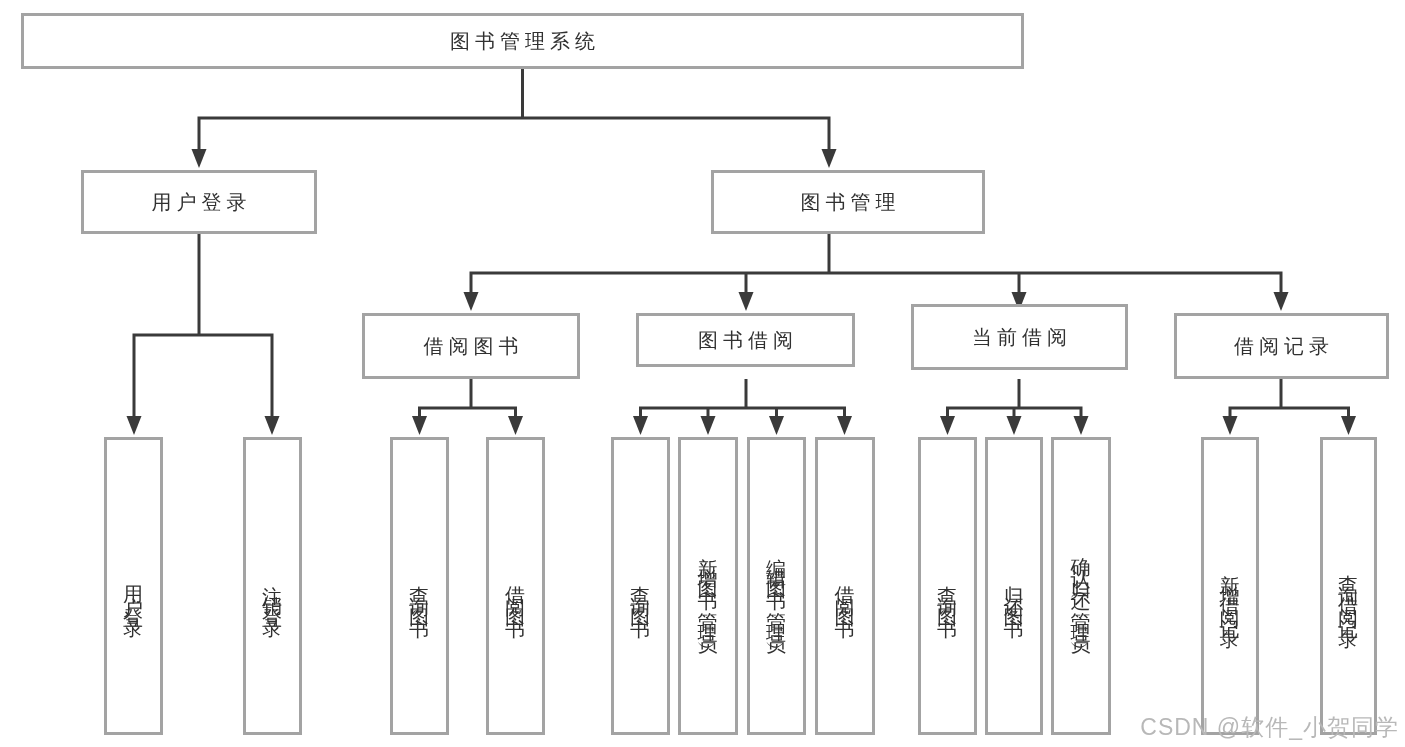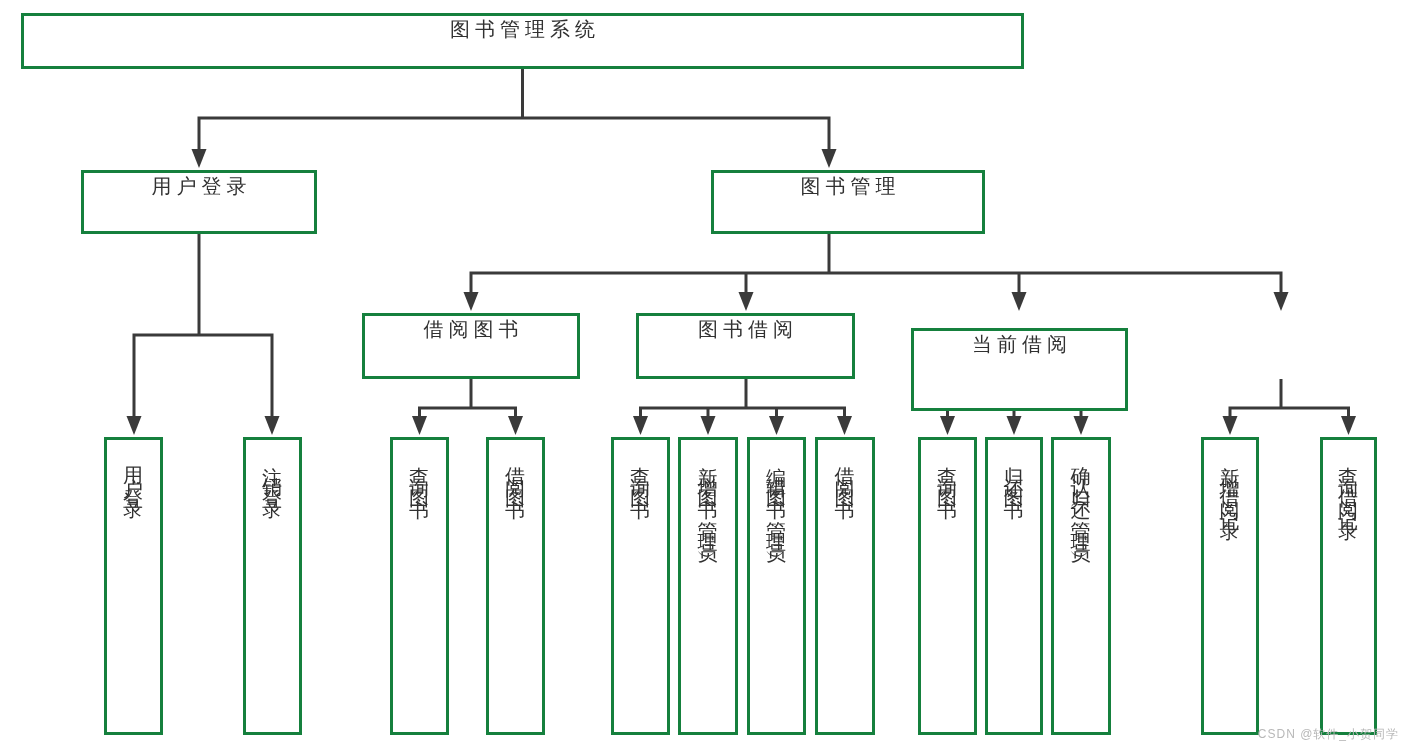--- a/index.html
+++ b/index.html
@@ -5,35 +5,35 @@
   html,body{margin:0;padding:0;background:#ffffff;}
   body{
     width:1405px;height:747px;overflow:hidden;
     font-family:"Liberation Sans",sans-serif;
     -webkit-font-smoothing:antialiased;
   }
   .canvas{position:relative;width:1405px;height:747px;background:#ffffff;}
   .connectors{position:absolute;left:0;top:0;pointer-events:none;}
   .node{
     position:absolute;box-sizing:border-box;
-    background:#ffffff;border:3px solid #15803d;
-    display:flex;align-items:flex-start;justify-content:center;
+    background:#ffffff;border:3px solid #a3a3a3;
+    display:flex;align-items:center;justify-content:center;
     color:#313131;
   }
   .hbox .label{
     font-size:20px;letter-spacing:5px;margin-left:5px;white-space:nowrap;
   }
   .vbox .label{
     writing-mode:vertical-rl;text-orientation:mixed;
     font-size:20px;letter-spacing:11px;margin-top:11px;
     white-space:nowrap;line-height:1;
   }
   .watermark{
     position:absolute;right:6px;bottom:4px;
-    font-size:12px;letter-spacing:1px;color:#b8b8b8;
+    font-size:23px;letter-spacing:1px;color:#b8b8b8;
     z-index:5;white-space:nowrap;text-align:center;
   }
 </style>
 </head>
 <body>
 
 <div class="canvas">
 
   <svg class="connectors" width="1405" height="747" viewBox="0 0 1405 747">
     <g stroke="#3a3a3a" stroke-width="3" fill="none">
@@ -94,25 +94,28 @@
   <div class="node hbox" style="left:81px;top:170px;width:236px;height:64px;">
     <span class="label">用户登录</span>
   </div>
   <div class="node hbox" style="left:711px;top:170px;width:274px;height:64px;">
     <span class="label">图书管理</span>
   </div>
 
   <div class="node hbox" style="left:362px;top:313px;width:218px;height:66px;">
     <span class="label">借阅图书</span>
   </div>
-  <div class="node hbox" style="left:636px;top:313px;width:219px;height:66px;">
+  <div class="node hbox" style="left:636px;top:313px;width:219px;height:54px;">
     <span class="label">图书借阅</span>
   </div>
-  <div class="node hbox" style="left:911px;top:328px;width:217px;height:83px;">
+  <div class="node hbox" style="left:911px;top:304px;width:217px;height:66px;">
     <span class="label">当前借阅</span>
+  </div>
+  <div class="node hbox" style="left:1174px;top:313px;width:215px;height:66px;">
+    <span class="label">借阅记录</span>
   </div>
 
   <div class="node vbox" style="left:104px;top:437px;width:59px;height:298px;">
     <span class="label">用户登录</span>
   </div>
   <div class="node vbox" style="left:243px;top:437px;width:59px;height:298px;">
     <span class="label">注销登录</span>
   </div>
 
   <div class="node vbox" style="left:390px;top:437px;width:59px;height:298px;">

